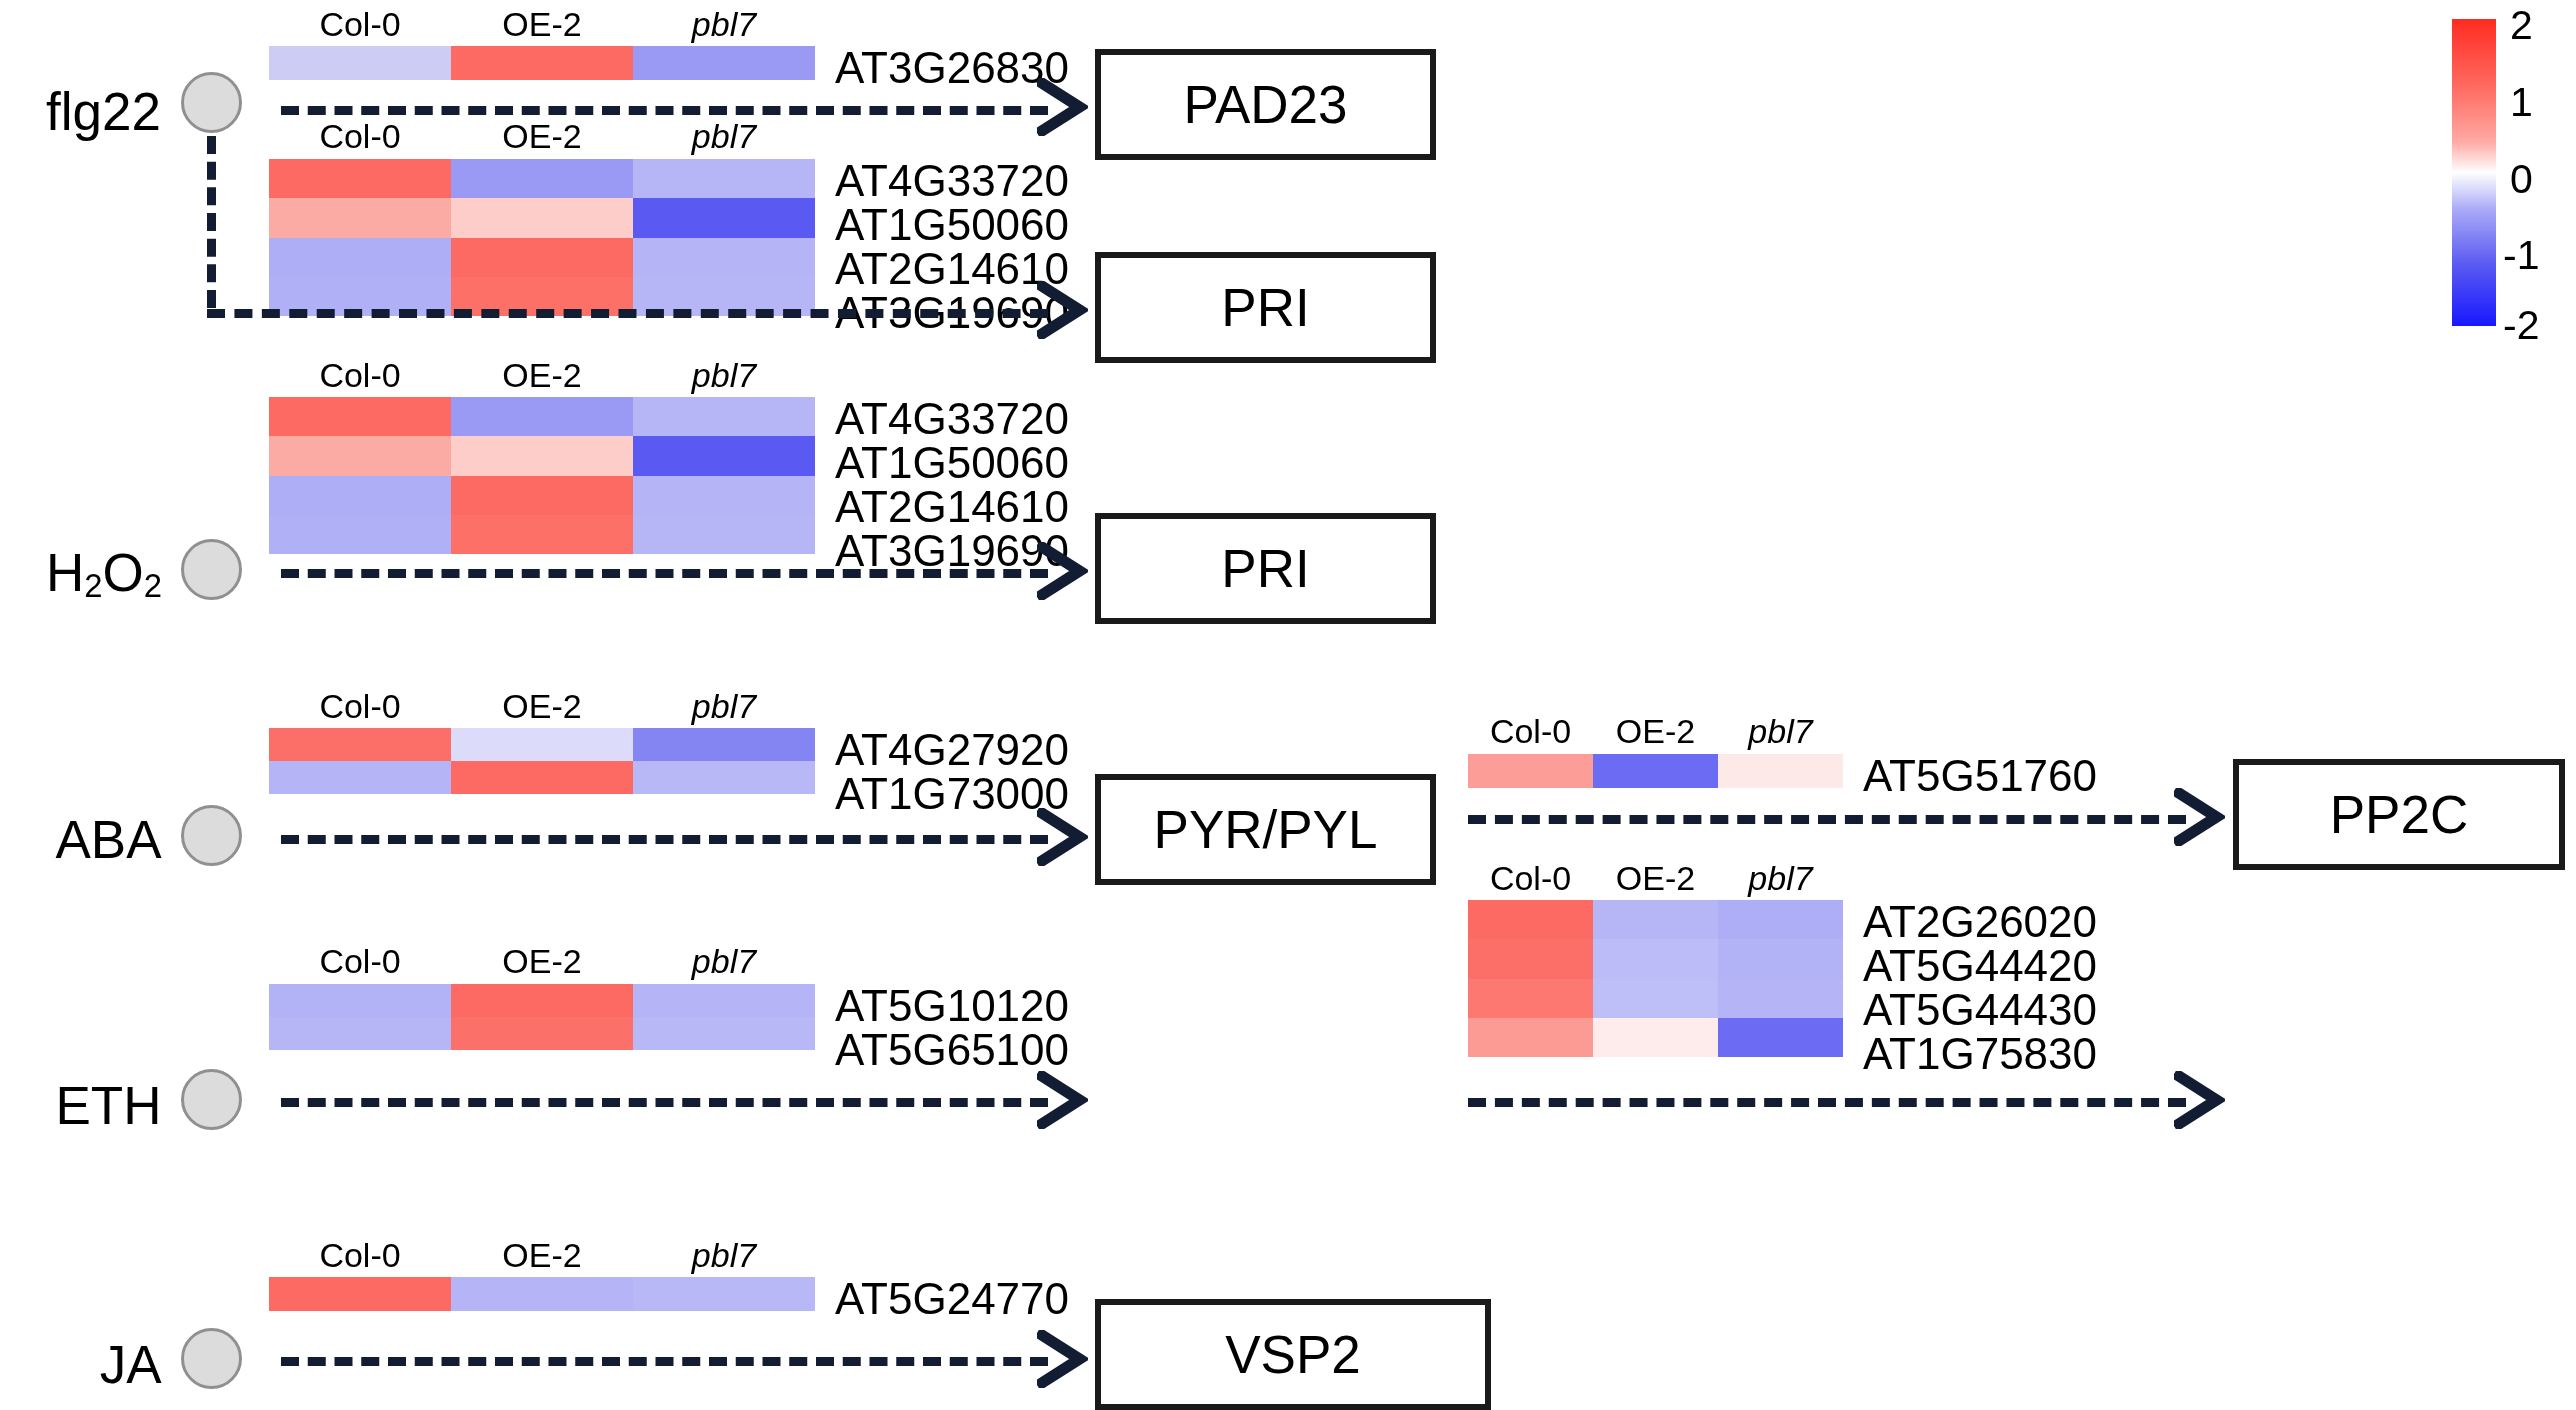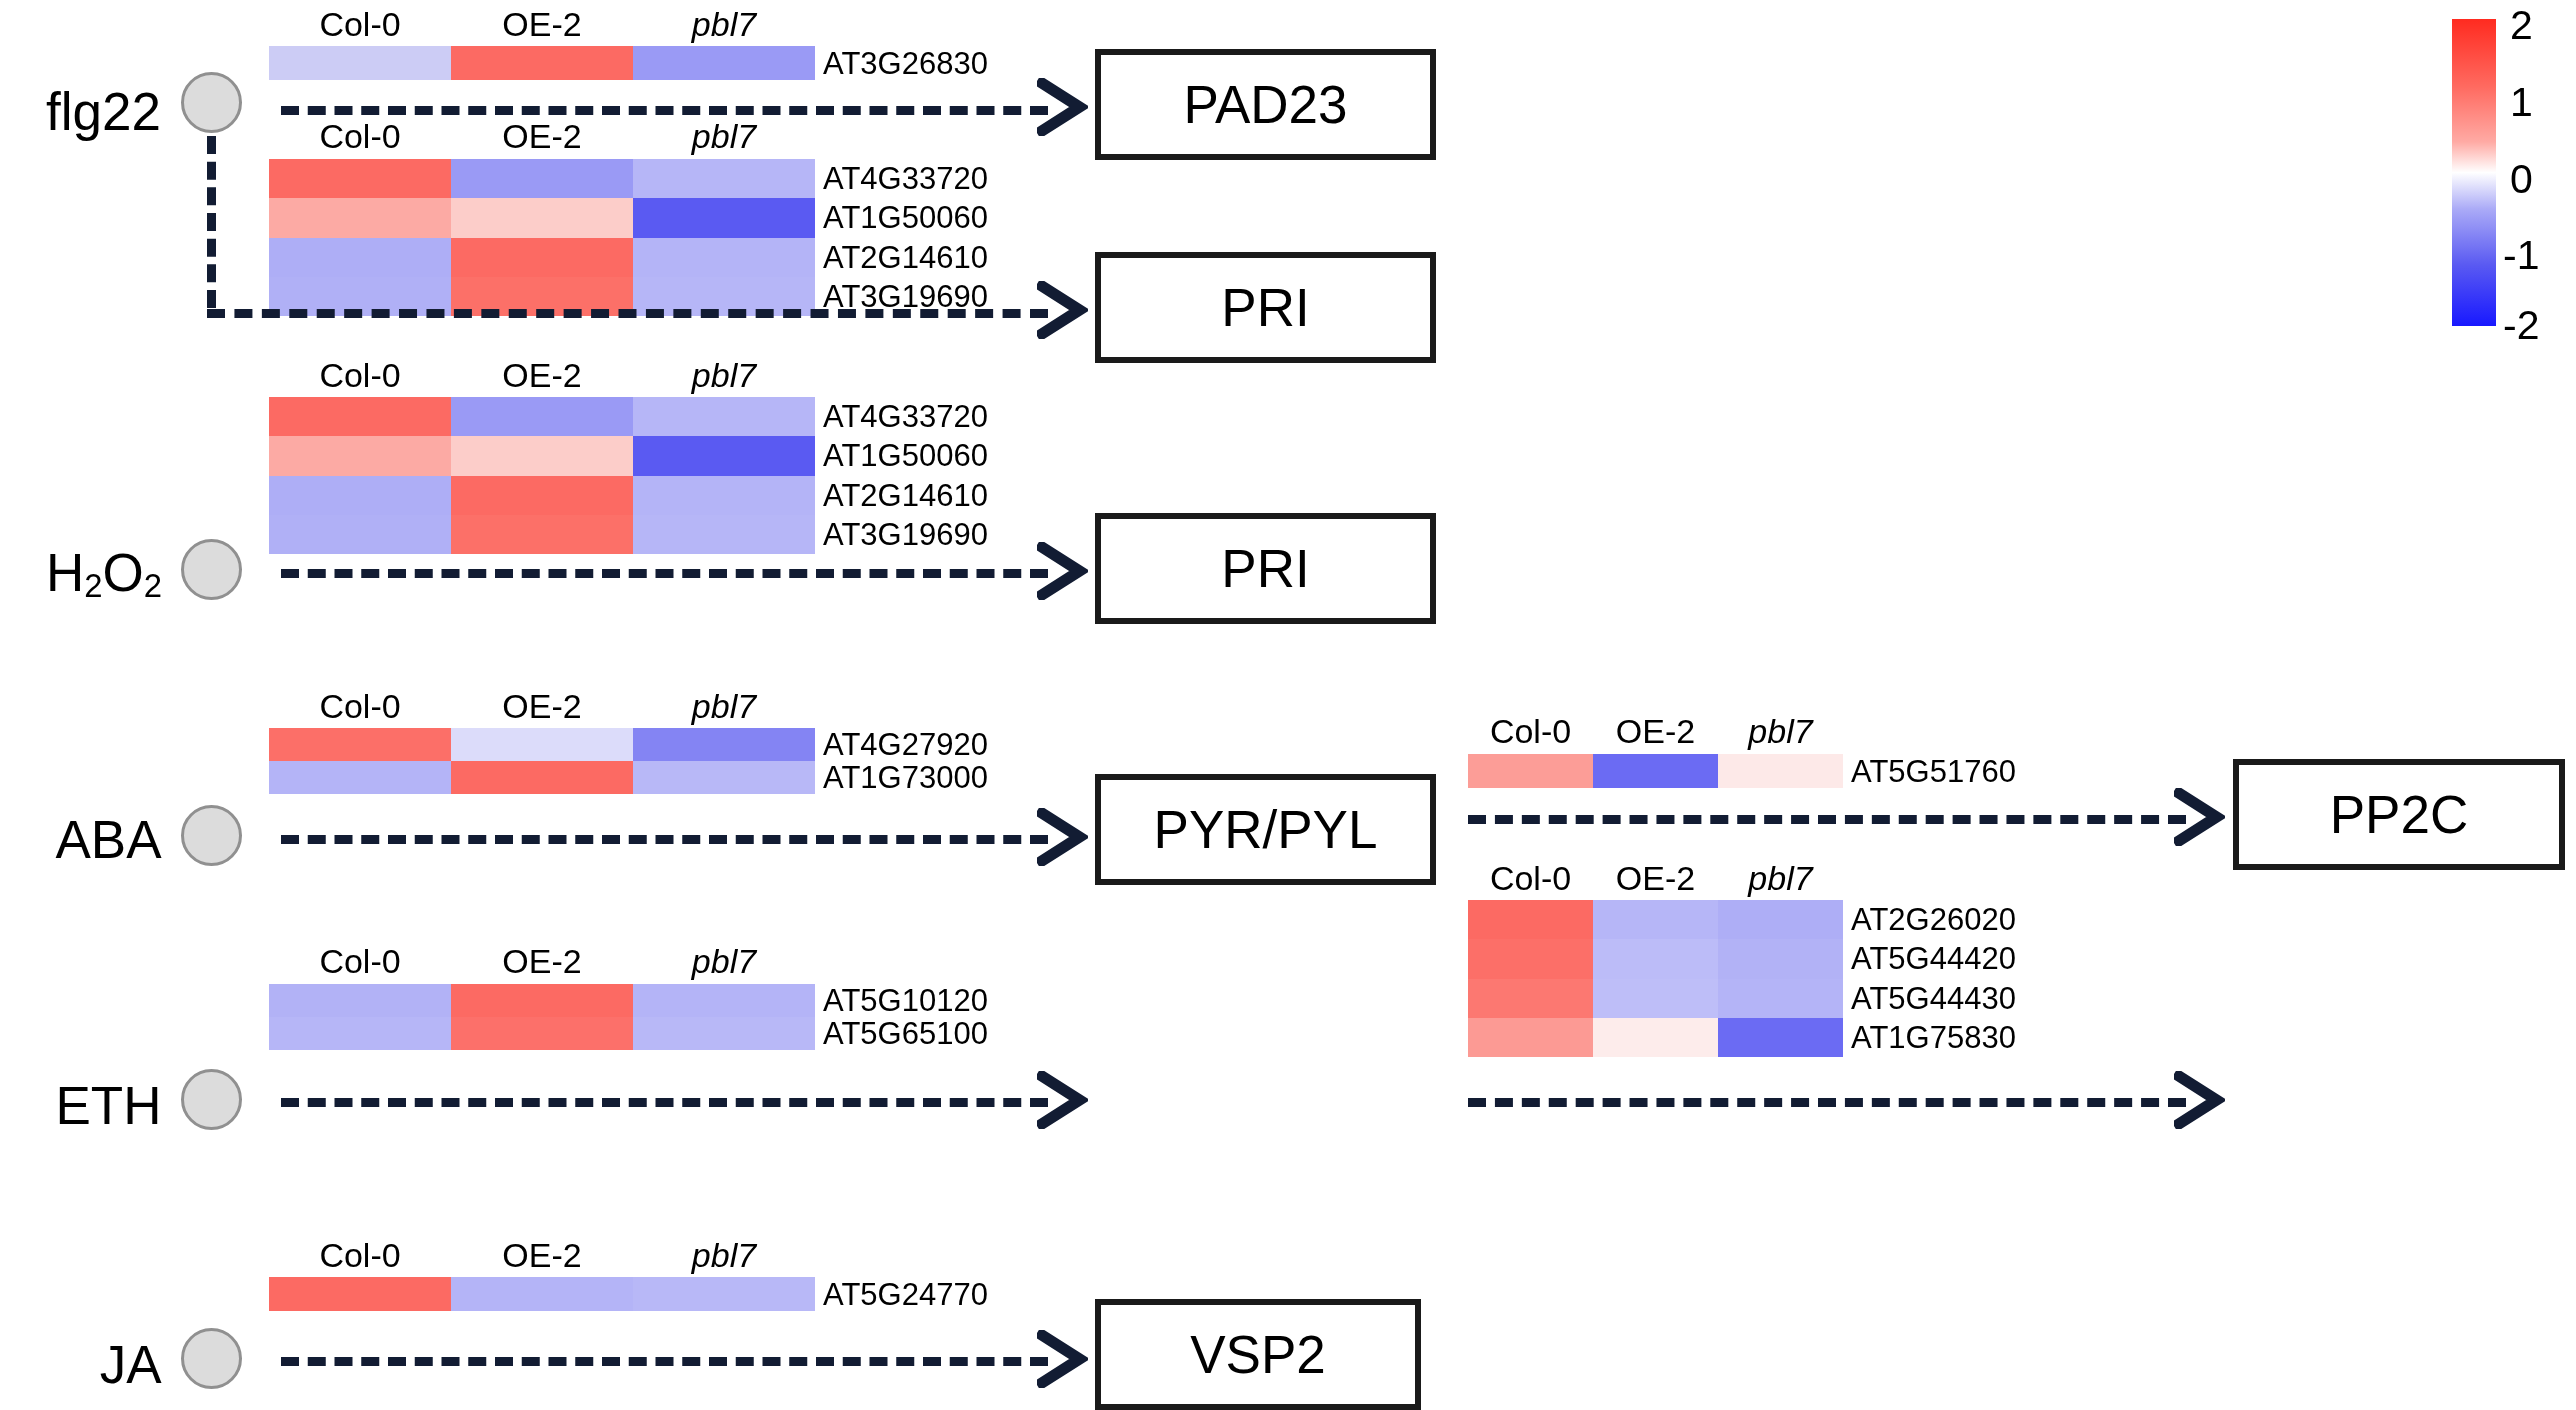--- a/index.html
+++ b/index.html
@@ -75,24 +75,25 @@
   }
   .col-head.italic { font-style: italic; }
   
   .gene-list {
     position: absolute;
     display: flex;
     flex-direction: column;
     justify-content: space-around;
   }
   .gene-id {
-    font-size: 31px;
+    font-size: 44px;
     line-height: 1;
     color: #000000;
     white-space: nowrap;
+    margin-left: 12px;
   }
   
   .arrow {
     position: absolute;
     height: 0;
     border-top: 9.4px dashed #121c33;
   }
   .arrow-head {
     position: absolute;
     width: 0;
@@ -436,16 +437,16 @@
     <div class="gene-id">AT5G24770</div>
   </div>
 
   <div class="arrow" style="left:281px; top:1357px; width:767px;"></div>
   <div class="arrow-head" style="left:1037px; top:1330px;">
     <svg width="51" height="58" viewBox="0 0 60 68">
         <path d="M6 6 L50 34 L6 62" fill="none" stroke="#121c33" stroke-width="13" stroke-linecap="square" stroke-linejoin="miter"></path>
       </svg>
   </div>
 
-  <div class="path-box" style="left:1095px; top:1299px; width:326px; height:111px;">VSP2</div>
+  <div class="path-box" style="left:1095px; top:1299px; width:396px; height:111px;">VSP2</div>
 
 </div>
 
 
 </body></html>

